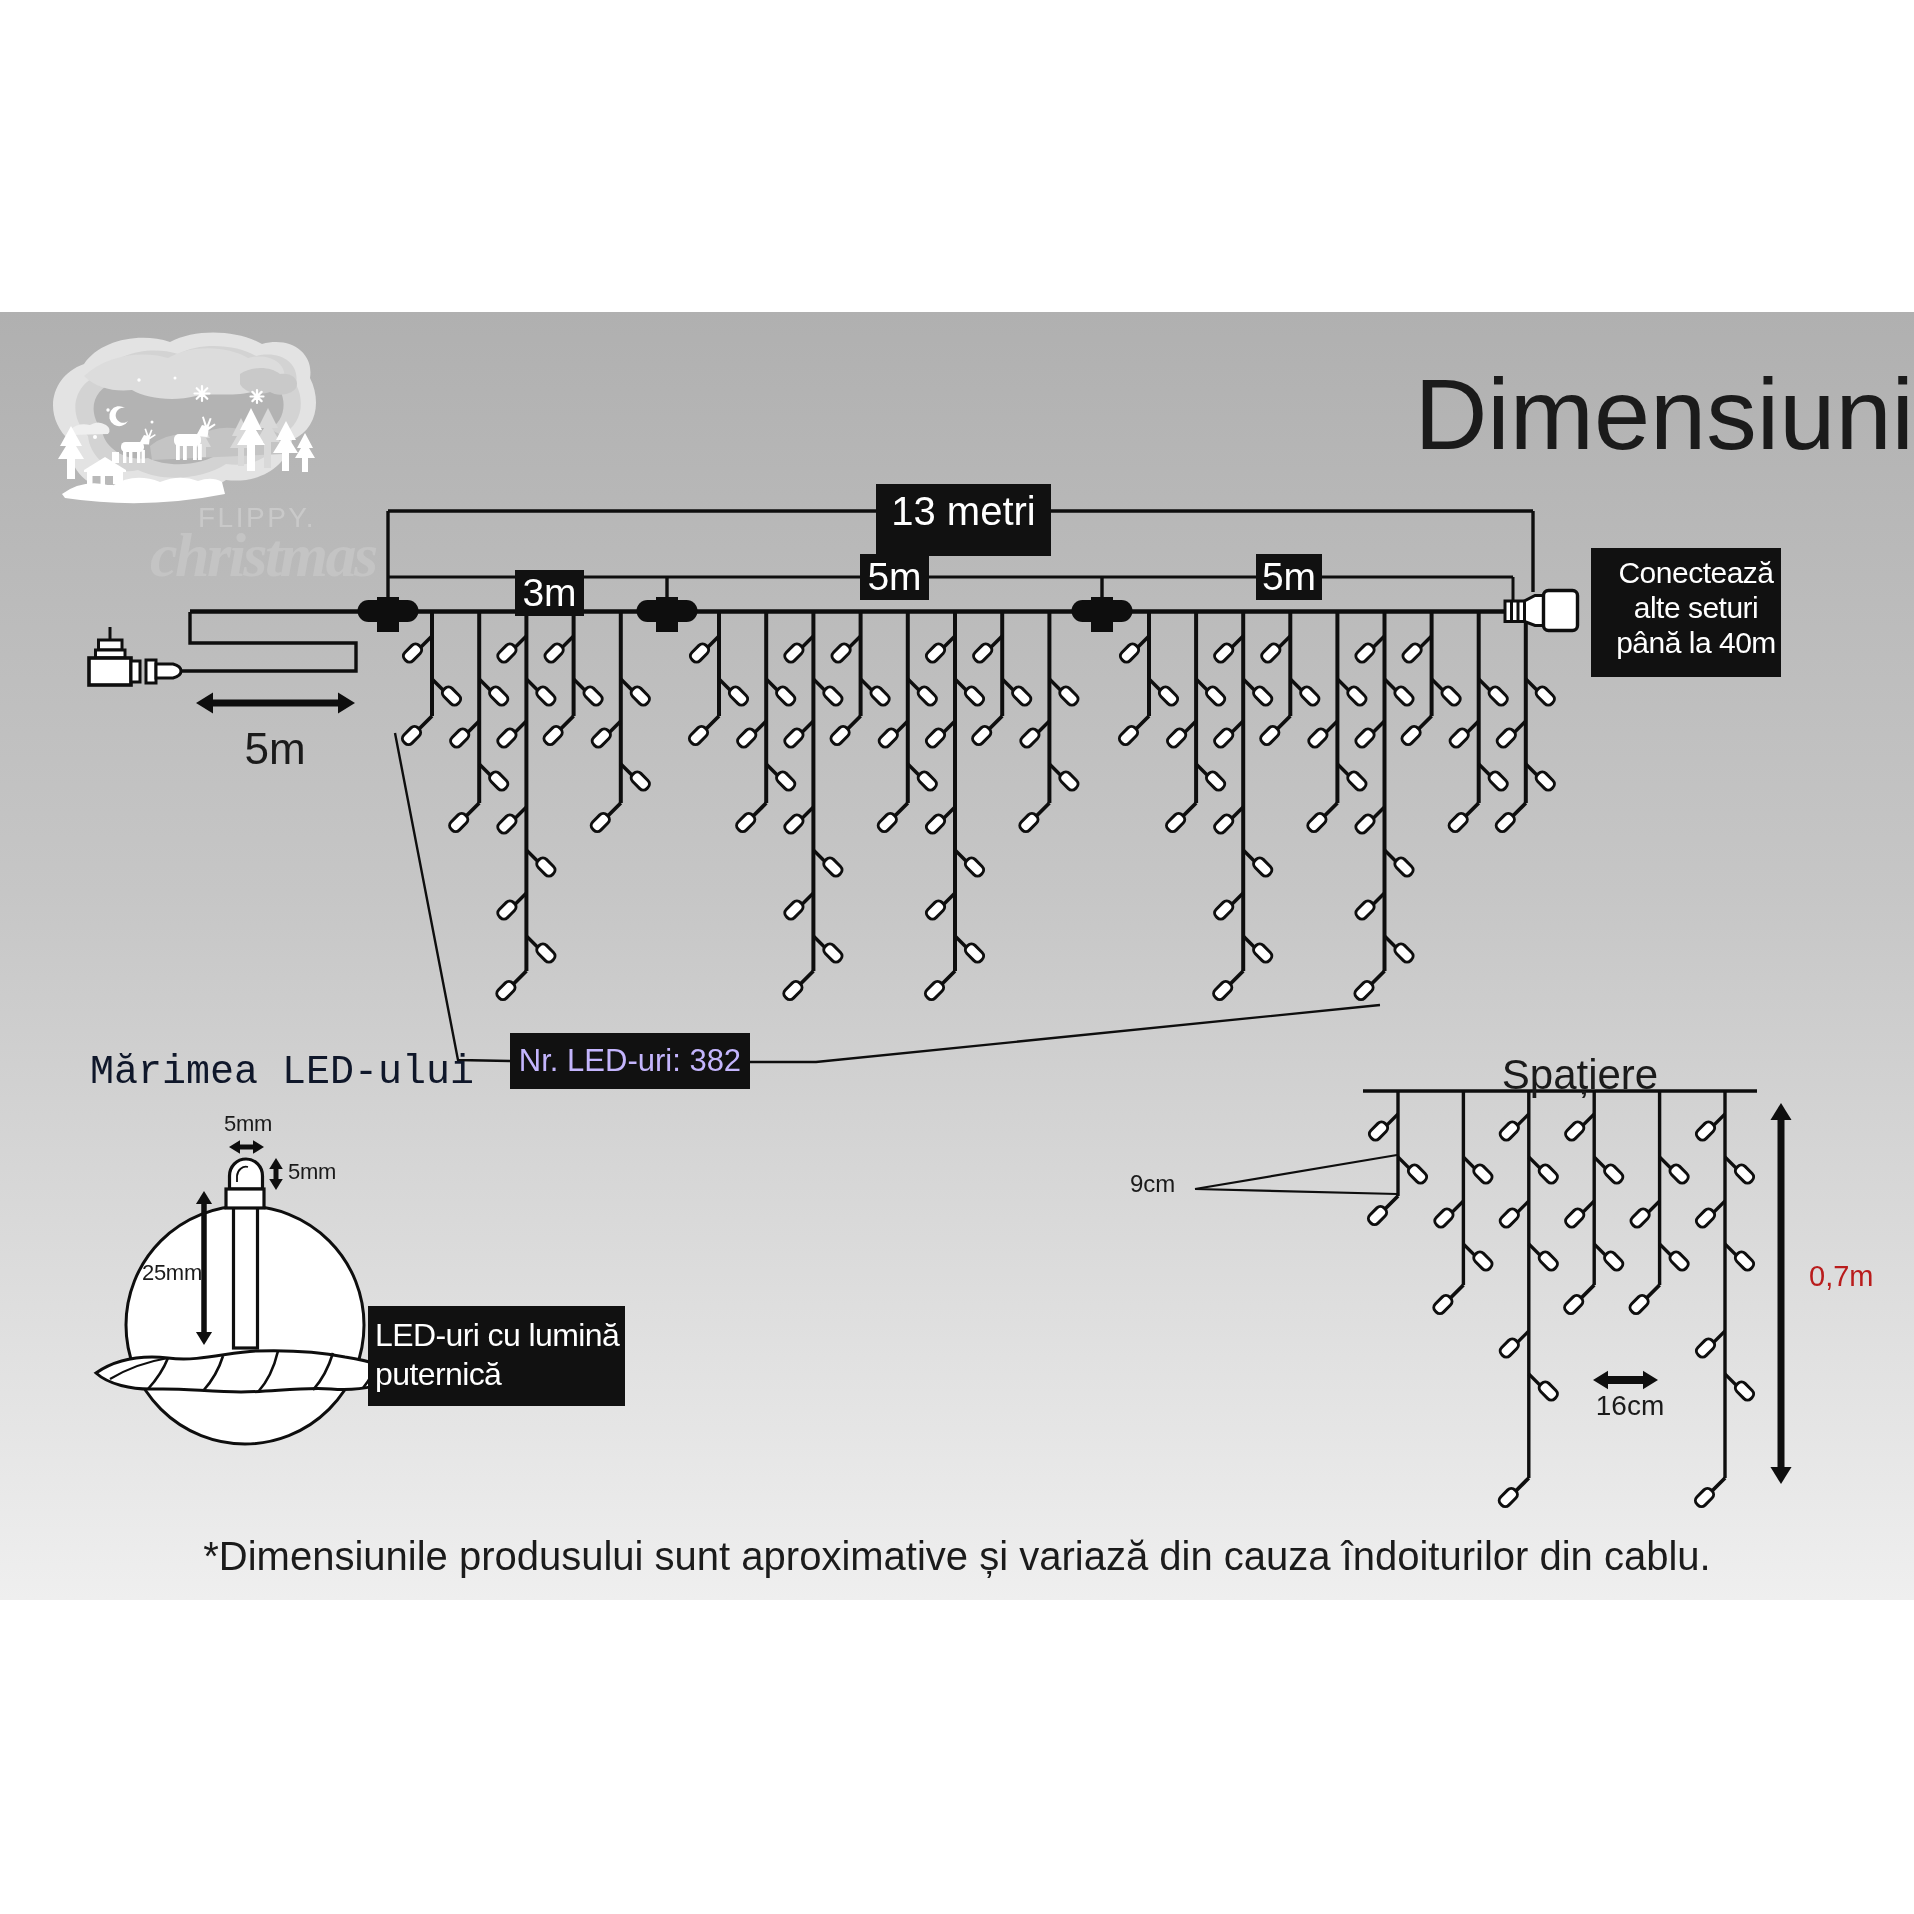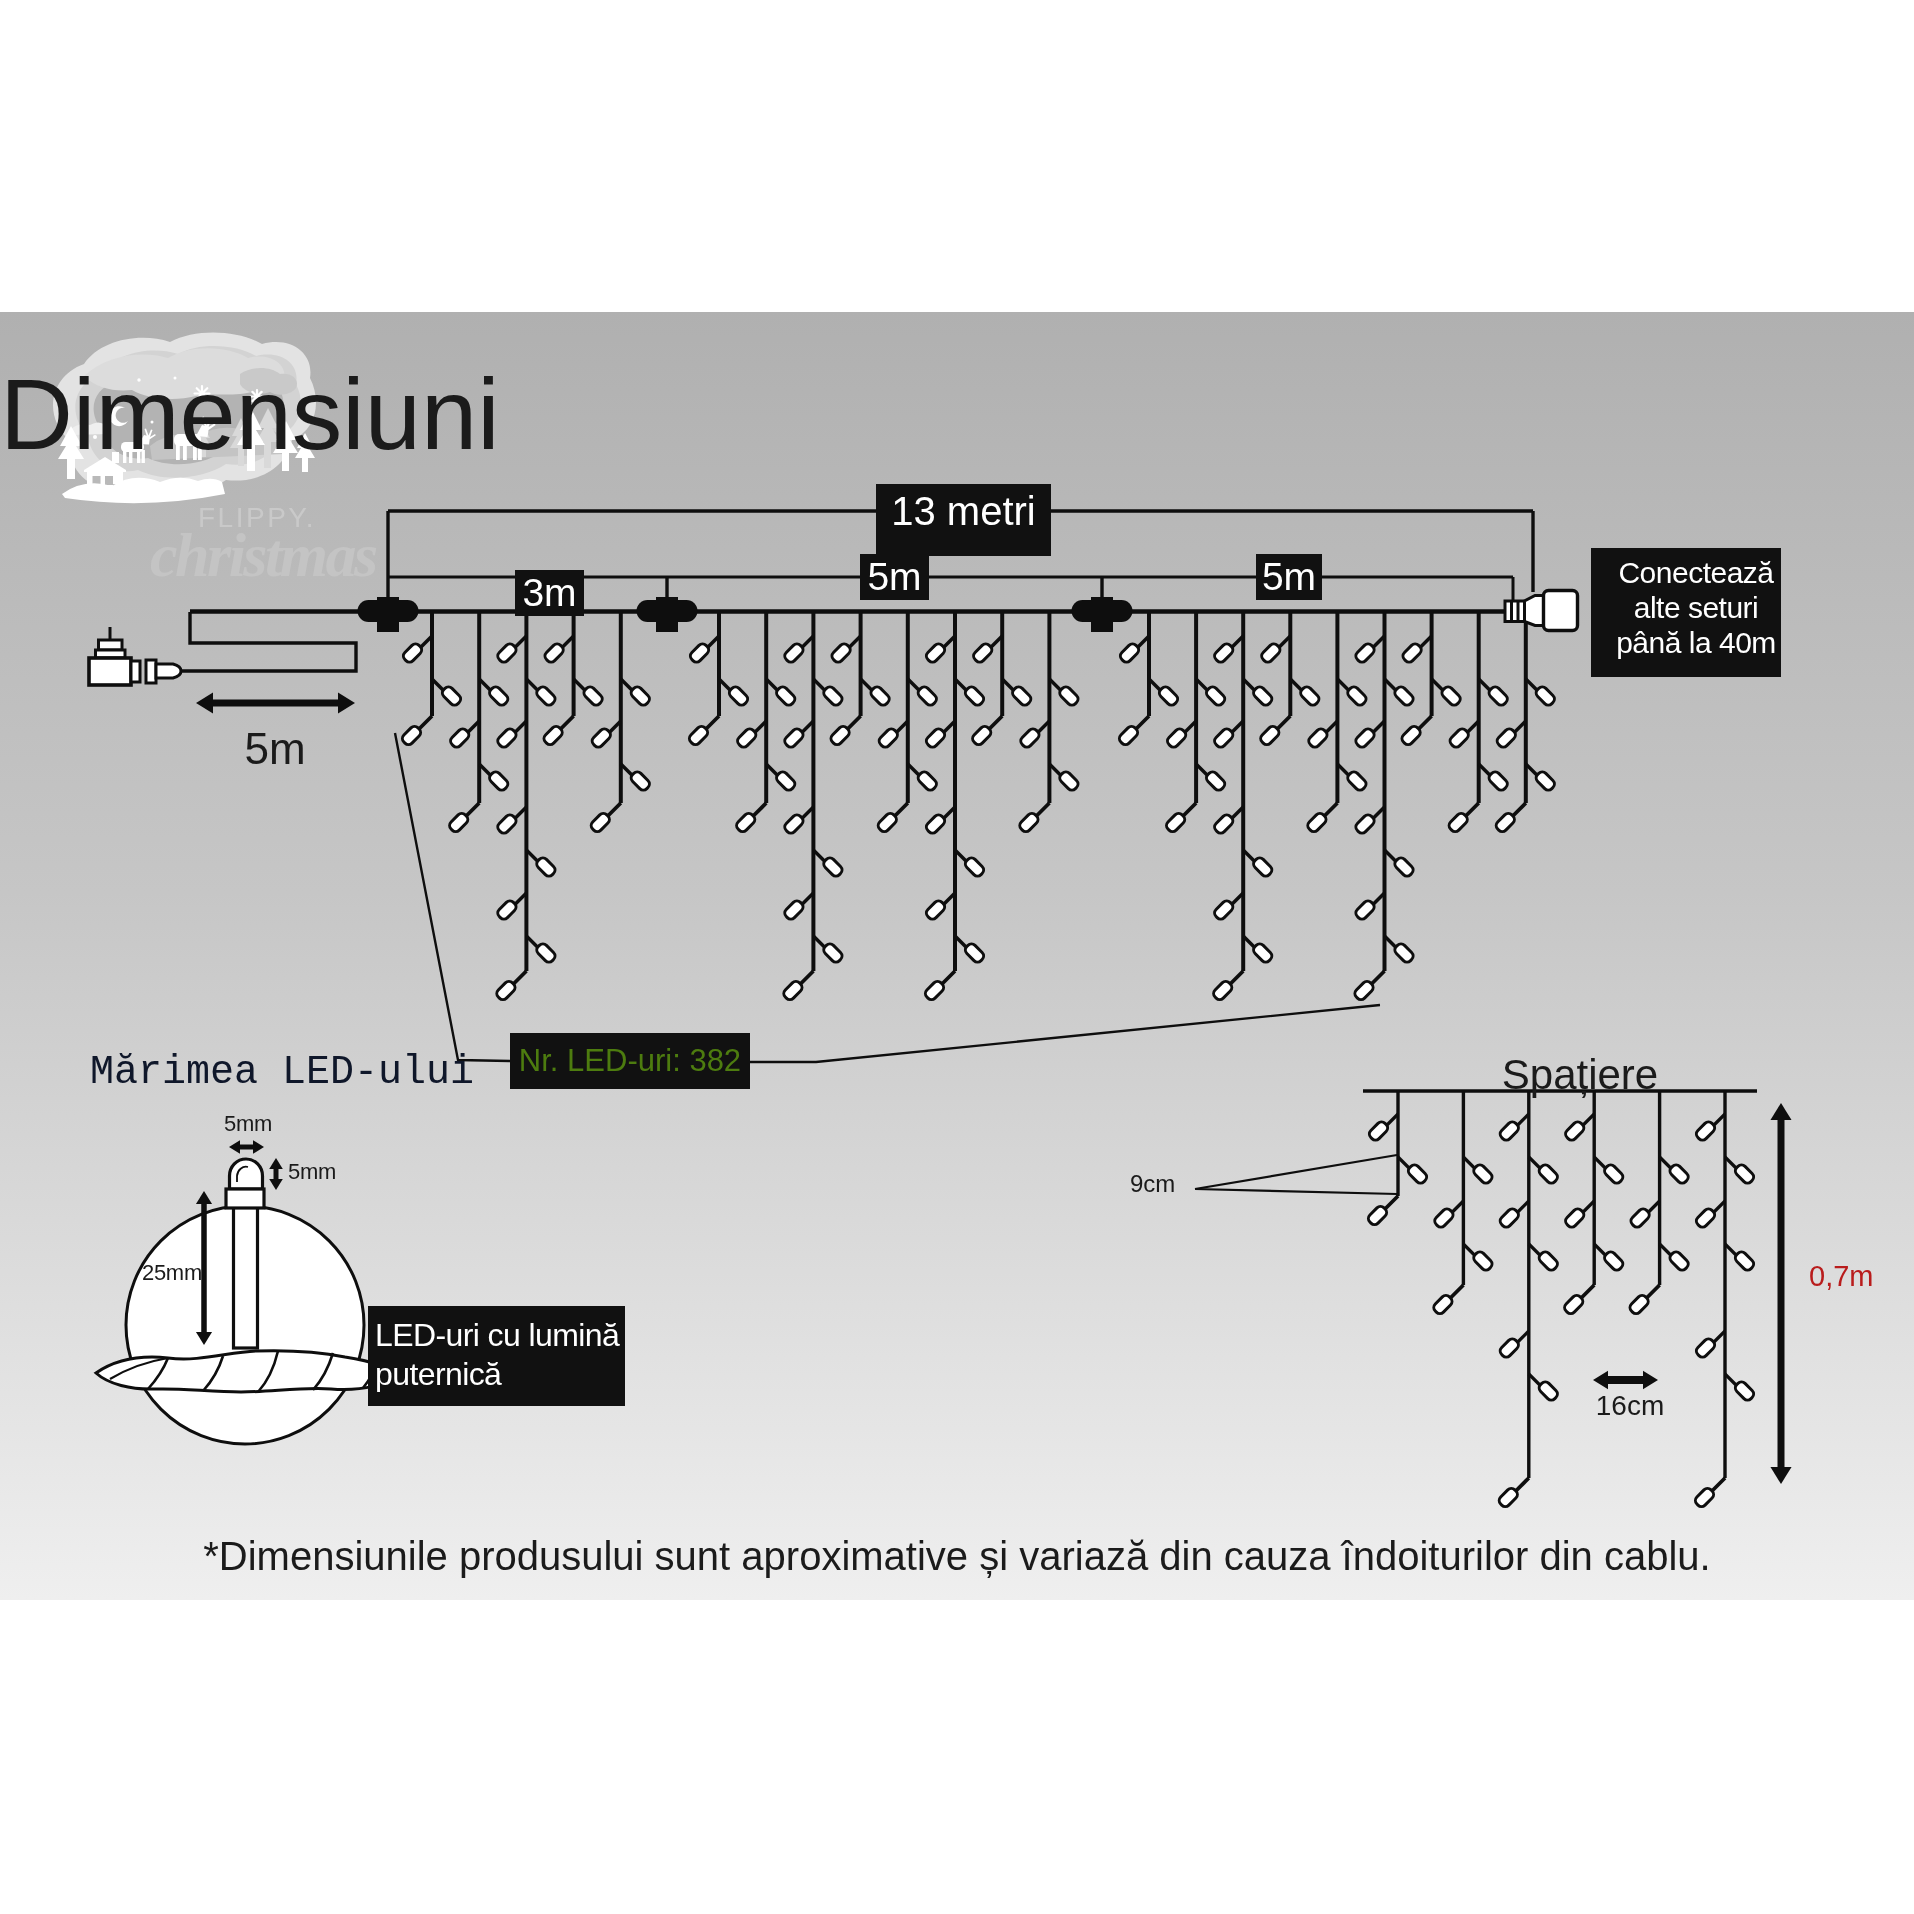--- a/index.html
+++ b/index.html
@@ -414,27 +414,27 @@
     <polygon points="204,1191 195.94,1204 212.06,1204" fill="#0e0e0e"></polygon>
     <polygon points="204,1345 195.94,1332 212.06,1332" fill="#0e0e0e"></polygon>
 
 <g stroke="#0e0e0e" stroke-width="3" fill="#fff">
 <path d="M96,1373 C115,1360 140,1355 168,1358 C200,1362 228,1352 256,1351 C286,1350 320,1352 345,1357 C370,1361 390,1366 399,1376 C380,1387 356,1391 331,1389 C301,1387 271,1392 241,1392 C211,1392 181,1388 156,1389 C131,1390 108,1384 96,1373 Z"></path>
 <path d="M148,1389 C158,1378 164,1368 168,1358 M203,1391 C213,1380 219,1369 223,1356 M258,1392 C268,1381 274,1368 278,1351 M313,1390 C323,1379 329,1366 333,1353 M363,1388 C371,1378 376,1368 379,1360" fill="none" stroke-width="2.6"></path>
 <path d="M110,1379 C130,1367 150,1361 168,1358" fill="none" stroke-width="2.2"></path>
 </g>
 
 </svg>
-<div style="position:absolute;left:0;top:364px;width:1914px;text-align:left;font-size:101px;color:#1b1b1b;line-height:1">Dimensiuni</div>
+<div style="position:absolute;left:0;top:364px;width:1914px;text-align:right;font-size:101px;color:#1b1b1b;line-height:1">Dimensiuni</div>
 <div style="position:absolute;left:876px;top:484px;width:175px;height:72px;background:#111111;color:#fff;font-size:40px;line-height:54px;text-align:center;padding:0;box-sizing:border-box;">13 metri</div>
 <div style="position:absolute;left:515px;top:570px;width:69px;height:46px;background:#111111;color:#fff;font-size:39px;line-height:46px;text-align:center;padding:0;box-sizing:border-box;">3m</div>
 <div style="position:absolute;left:860px;top:554px;width:69px;height:46px;background:#111111;color:#fff;font-size:39px;line-height:46px;text-align:center;padding:0;box-sizing:border-box;">5m</div>
 <div style="position:absolute;left:1256px;top:554px;width:66px;height:46px;background:#111111;color:#fff;font-size:39px;line-height:46px;text-align:center;padding:0;box-sizing:border-box;">5m</div>
 <div style="position:absolute;left:1591px;top:548px;width:190px;height:129px;background:#111111;color:#fff;font-size:30px;line-height:35px;text-align:center;padding:7px 0 0 20px;box-sizing:border-box;letter-spacing:-0.5px;">Conectează<br>alte seturi<br>până la 40m</div>
-<div style="position:absolute;left:510px;top:1033px;width:240px;height:56px;background:#111111;color:#4d7c0f;font-size:31px;line-height:56px;text-align:center;padding:0;box-sizing:border-box;">Nr. LED-uri: 382</div>
+<div style="position:absolute;left:510px;top:1033px;width:240px;height:56px;background:#111111;color:#c4b5fd;font-size:31px;line-height:56px;text-align:center;padding:0;box-sizing:border-box;">Nr. LED-uri: 382</div>
 <div style="position:absolute;left:368px;top:1273px;width:257px;height:100px;background:#111111;color:#fff;font-size:32px;line-height:39px;text-align:left;padding:10px 0 0 7px;box-sizing:border-box;letter-spacing:-0.6px;margin-top:33px;">LED-uri cu lumină<br>puternică</div>
 <div style="position:absolute;left:-25px;width:600px;text-align:center;top:723px;font-size:44px;color:#1b1b1b;line-height:1.2;">5m</div>
 <div style="position:absolute;left:90px;top:1049px;font-size:40px;color:#0f172a;line-height:1.2;font-family:Liberation Mono, monospace;">Mărimea LED-ului</div>
 <div style="position:absolute;left:1280px;width:600px;text-align:center;top:1022px;font-size:42px;color:#1b1b1b;line-height:1.2;margin-top:28px;">Spațiere</div>
 <div style="position:absolute;left:1130px;top:1170px;font-size:24px;color:#1b1b1b;line-height:1.2;">9cm</div>
 <div style="position:absolute;left:1809px;top:1259px;font-size:29px;color:#b91c1c;line-height:1.2;">0,7m</div>
 <div style="position:absolute;left:1330px;width:600px;text-align:center;top:1389px;font-size:28px;color:#1b1b1b;line-height:1.2;">16cm</div>
 <div style="position:absolute;left:-52px;width:600px;text-align:center;top:1111px;font-size:22px;color:#1b1b1b;line-height:1.2;letter-spacing:-0.3px;">5mm</div>
 <div style="position:absolute;left:288px;top:1159px;font-size:22px;color:#1b1b1b;line-height:1.2;letter-spacing:-0.3px;">5mm</div>
 <div style="position:absolute;left:142px;top:1260px;font-size:22px;color:#1b1b1b;line-height:1.2;letter-spacing:-0.3px;">25mm</div>

